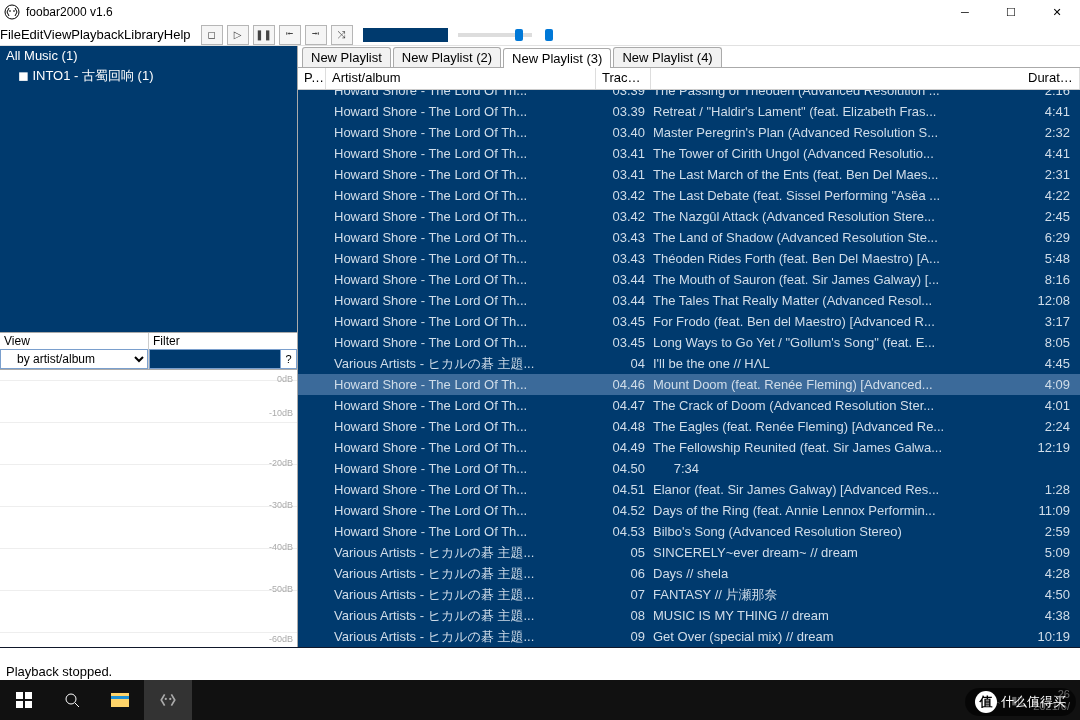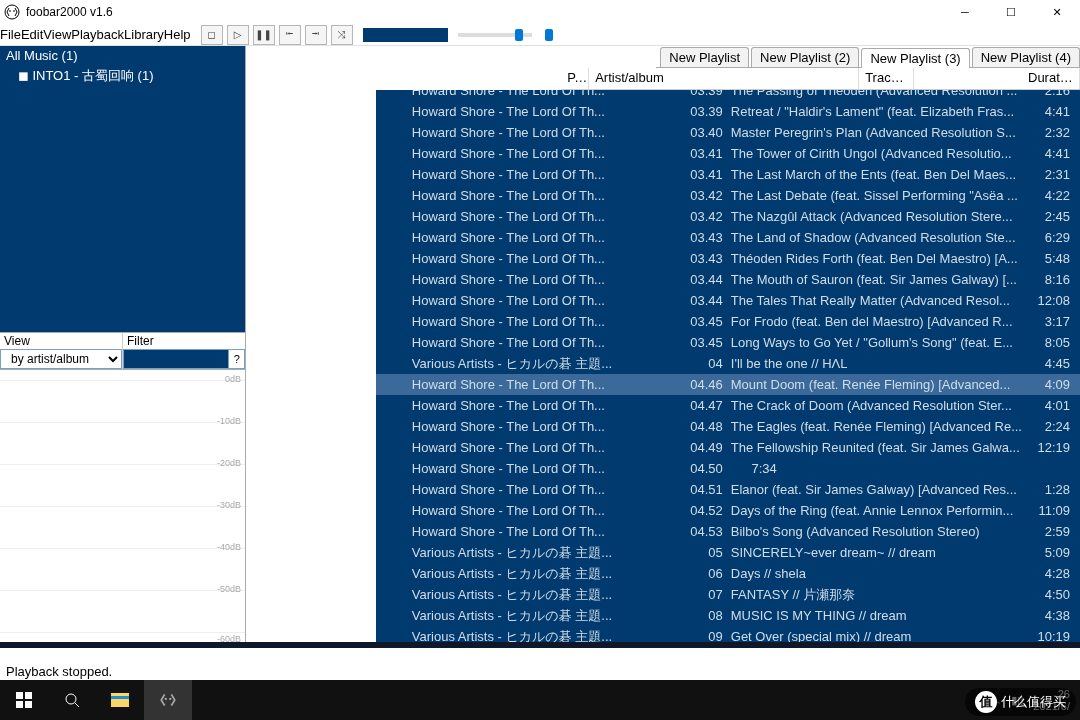--- a/index.html
+++ b/index.html
@@ -13,50 +13,50 @@
 .menubar .mitem { padding: 2px 0; font-size: 13px; cursor: default; }
 .menubar-right { display: flex; align-items: center; margin-left: 10px; gap: 4px; }
 .tbtn { width: 22px; height: 20px; border: 1px solid #b6b6b6; background: #f5f5f5; display: flex; align-items: center; justify-content: center; font-size: 10px; color: #444; }
 .seekbar { width: 85px; height: 14px; background: #e6e6e6; margin-left: 6px; position: relative; }
 .seekbar .fill { background: #003a6e; height: 100%; width: 100%; }
 .volbar { width: 74px; height: 4px; background: #ddd; margin-left: 6px; position: relative; }
 .volbar .thumb { position: absolute; left: 78%; top: -4px; width: 8px; height: 12px; background: #0078d7; border-radius: 2px; }
 .longbar { flex: 1; height: 4px; background: #ddd; margin: 0 8px; position: relative; }
 .longbar .dot { position: absolute; left: 1px; top: -4px; width: 8px; height: 12px; background: #0078d7; border-radius: 2px; }
 .mainarea { flex: 1; display: flex; min-height: 0; }
-.leftpane { width: 246px; display: flex; flex-direction: column; border-right: 1px solid #aaa; }
+.leftpane { width: 298px; display: flex; flex-direction: column; border-right: 1px solid #aaa; }
 .tree { flex: 0 0 286px; background: #003a6e; color: #fff; font-size: 13px; overflow: hidden; }
 .tree .trow { padding: 2px 6px; white-space: nowrap; }
 .tree .trow.indent { padding-left: 18px; }
 .filterrow { display: flex; border-top: 1px solid #aaa; }
 .filterrow .fcol { flex: 1; border-right: 1px solid #ccc; }
 .filterrow .fcol:last-child { border-right: none; }
 .filterrow .flabel { font-size: 12px; padding: 1px 4px; background: #fff; }
-.filterrow select, .filterrow .finput { width: 100%; font-size: 12px; border: 1px solid #7a9fcd; background: #fff; padding: 1px 6px; height: 20px; }
+.filterrow select, .filterrow .finput { width: 100%; font-size: 12px; border: 1px solid #7a9fcd; background: #fff; padding: 1px 12px; height: 20px; }
 .fwrapper { display: flex; }
 .fwrapper .q { width: 18px; border: 1px solid #7a9fcd; border-left: none; text-align: center; font-size: 11px; line-height: 18px; background: #fff; }
 .vu { flex: 1; background: #fff; position: relative; border-top: 1px solid #aaa; }
 .vu .dbline { position: absolute; right: 4px; font-size: 9px; color: #aaa; }
 .vu .grid { position: absolute; left: 0; right: 0; border-top: 1px solid #eee; }
-.rightpane { flex: 1; display: flex; flex-direction: column; min-width: 0; align-items: flex-end; }
+.rightpane { flex: 1; display: flex; flex-direction: column; min-width: 0; }
 .tabs { height: 22px; display: flex; align-items: flex-end; background: #fff; border-bottom: 1px solid #aaa; padding-left: 4px; gap: 2px; }
 .tab { padding: 2px 8px; font-size: 13px; border: 1px solid #aaa; border-bottom: none; background: #f2f2f2; border-radius: 3px 3px 0 0; cursor: default; }
 .tab.active { background: #fff; position: relative; top: 1px; }
 .colheader { height: 22px; display: flex; background: #fff; border-bottom: 1px solid #ccc; font-size: 13px; }
 .colheader div { padding: 2px 6px; border-right: 1px solid #ddd; overflow: hidden; white-space: nowrap; text-overflow: ellipsis; }
 .ch-p { width: 28px; } .ch-a { width: 270px; } .ch-t { width: 55px; text-align: right;} .ch-title { flex: 1; margin-top: 24px; } .ch-d { width: 58px; text-align: right;}
 .tracklist { flex: 1; background: #003a6e; color: #d0dde9; font-size: 13px; overflow: hidden; position: relative; }
 .trow2 { display: flex; height: 21px; align-items: center; white-space: nowrap; }
 .trow2.sel { background: #3b6a9a; }
 .trow2 .c-p { width: 28px; }
 .trow2 .c-a { width: 270px; overflow: hidden; text-overflow: ellipsis; padding-left: 8px; }
 .trow2 .c-t { width: 55px; text-align: right; padding-right: 6px; }
 .trow2 .c-title { flex: 1; overflow: hidden; text-overflow: ellipsis; padding-left: 2px; }
 .trow2 .c-d { width: 58px; text-align: right; padding-right: 10px; }
-.status { height: 22px; border-top: 6px solid #0f172a; padding: 16px 6px; font-size: 13px; background: #fff; }
+.status { height: 22px; border-top: 1px solid #0f172a; padding: 16px 6px; font-size: 13px; background: #fff; }
 .taskbar { height: 40px; background: #111; display: flex; align-items: center; color: #fff; font-size: 11px; }
 .taskbar .tico { width: 48px; height: 40px; display: flex; align-items: center; justify-content: center; }
 .taskbar .tico.active { background: #333; }
 .taskbar .tray { margin-left: auto; display: flex; align-items: center; gap: 10px; padding-right: 10px; }
 .taskbar .time { text-align: right; font-size: 11px; line-height: 12px; }
 .overlay { position: absolute; right: 4px; bottom: 4px; display: flex; align-items: center; background: rgba(0,0,0,.6); border-radius: 14px; padding: 3px 10px; color: #fff; font-size: 13px; gap: 4px; }
 .overlay .circle { width: 22px; height: 22px; border-radius: 50%; background: #fff; color: #000; display: flex; align-items: center; justify-content: center; font-size: 13px; font-weight: bold; }
 svg { display: block; }
 </style>
 </head>
@@ -112,21 +112,21 @@
         <div class="fwrapper">
           <input class="finput" style="background: rgb(0, 58, 110);" value="">
           <div class="q">?</div>
         </div>
       </div>
     </div>
     <div class="vu" id="vu">
         <div class="grid" style="top: 10px;"></div>
         <div class="dbline" style="top: 4px;">0dB</div>
         <div class="grid" style="top: 52px;"></div>
-        <div class="dbline" style="top: 46px; text-align: center;">-10dB</div>
+        <div class="dbline" style="top: 38px; text-align: center;">-10dB</div>
         <div class="grid" style="top: 94px;"></div>
         <div class="dbline" style="top: 88px;">-20dB</div>
         <div class="grid" style="top: 136px;"></div>
         <div class="dbline" style="top: 130px;">-30dB</div>
         <div class="grid" style="top: 178px;"></div>
         <div class="dbline" style="top: 172px;">-40dB</div>
         <div class="grid" style="top: 220px;"></div>
         <div class="dbline" style="top: 214px;">-50dB</div>
         <div class="grid" style="top: 262px;"></div>
         <div class="dbline" style="top: 264px;">-60dB</div>

